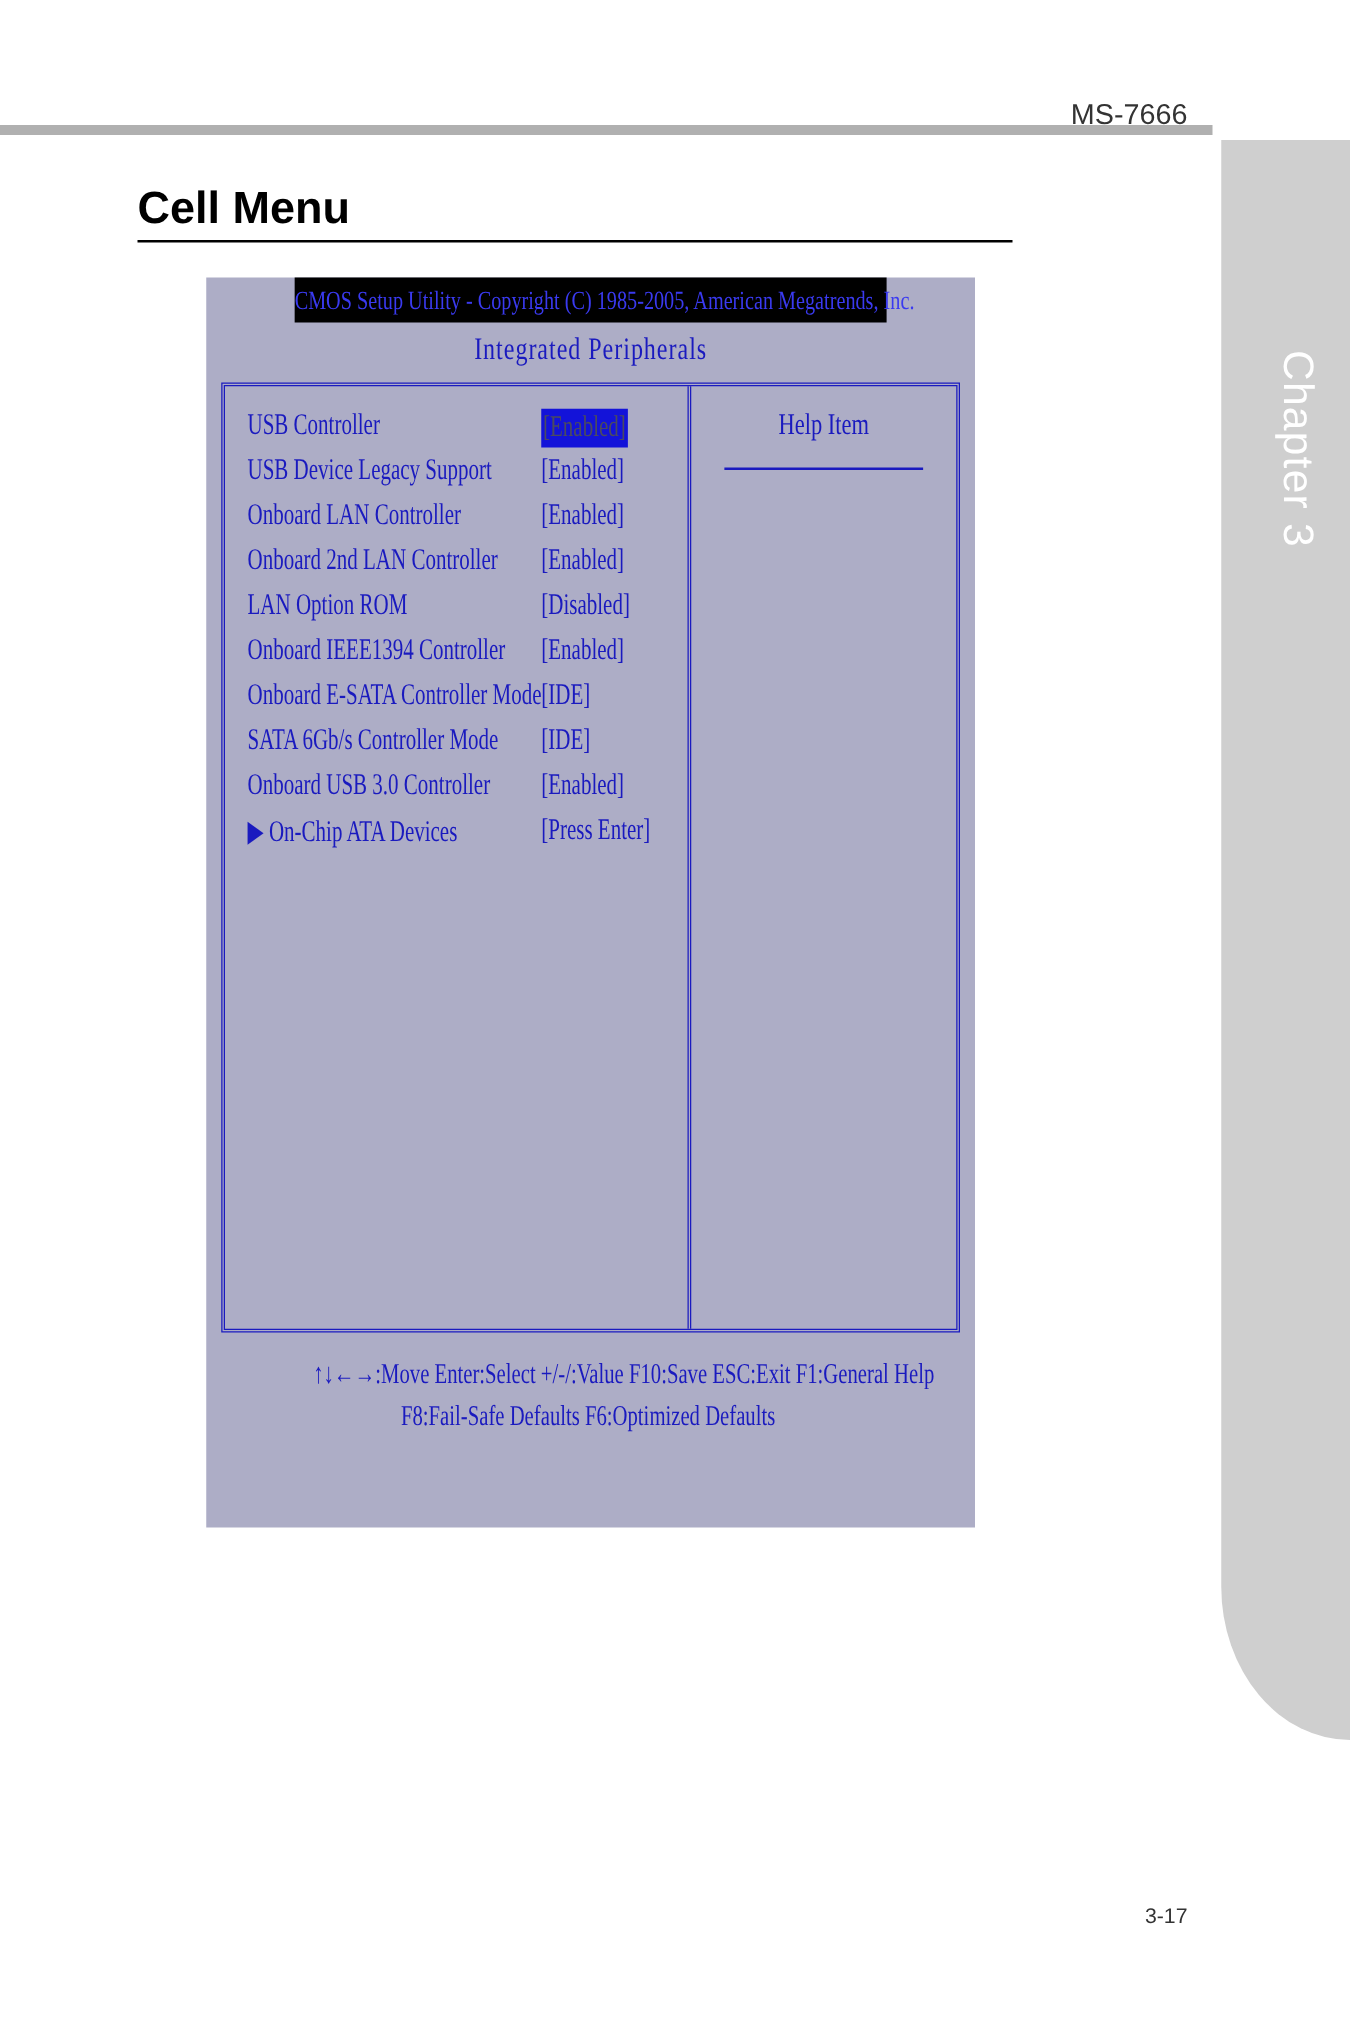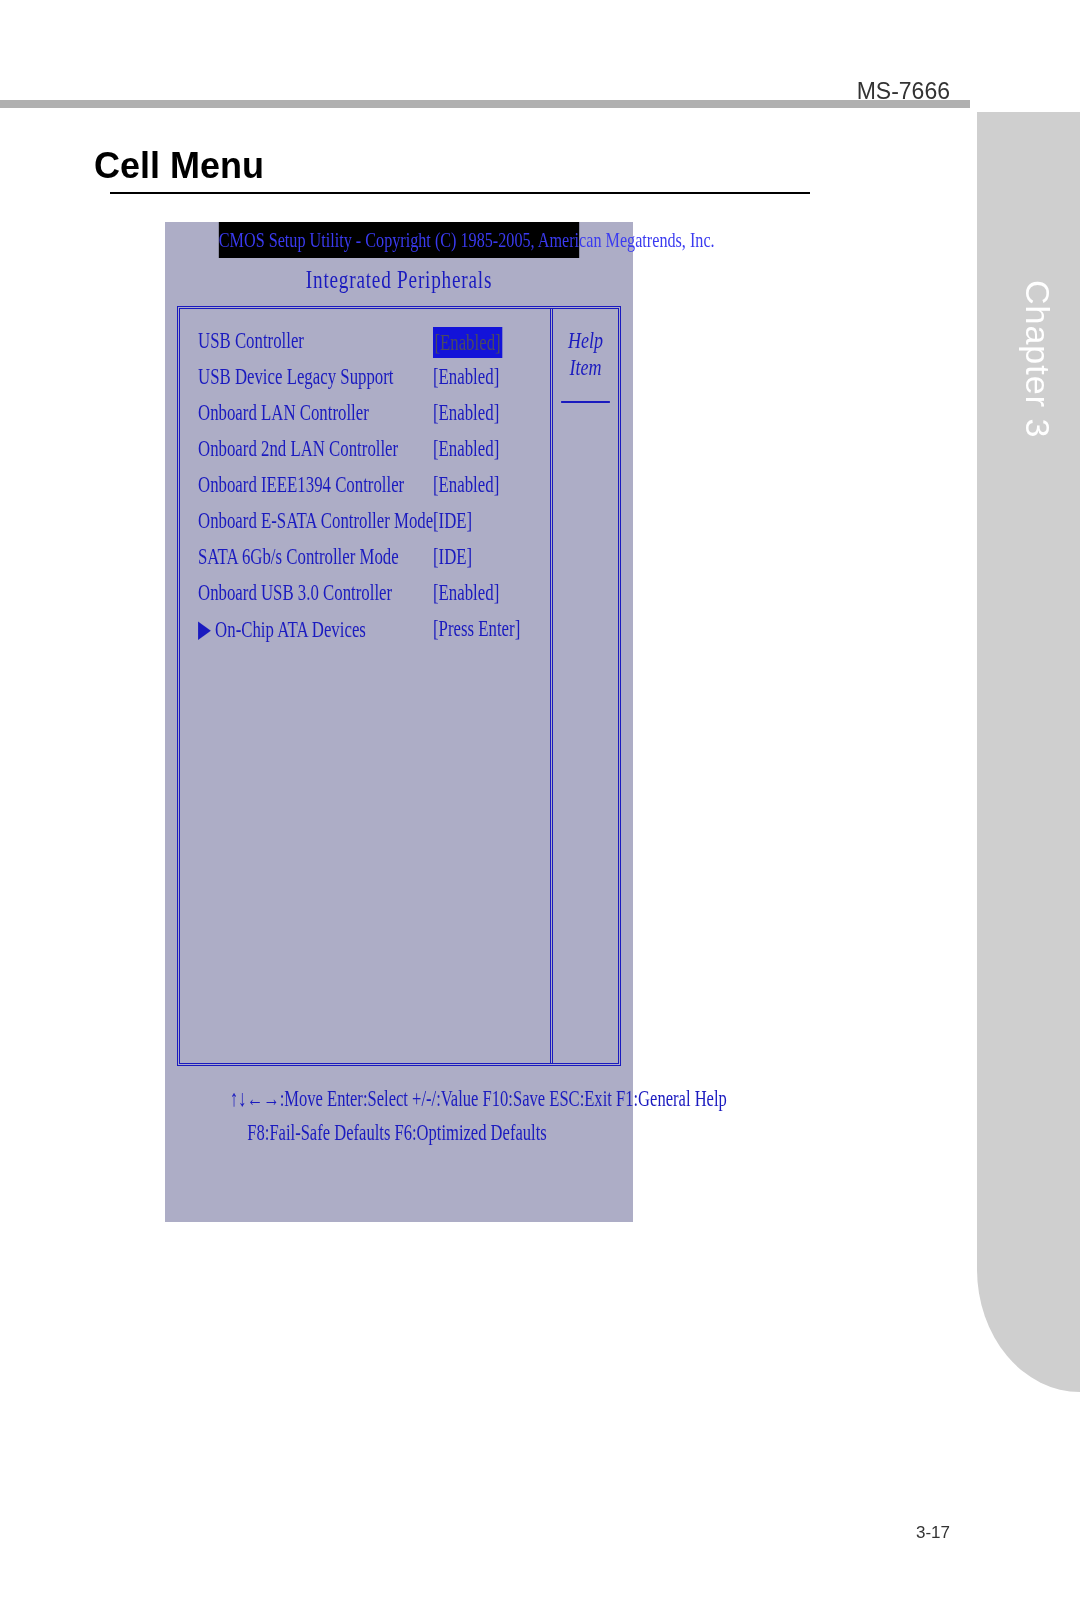--- a/index.html
+++ b/index.html
@@ -48,39 +48,39 @@
   .page-number {
     position: absolute;
     bottom: 76px;
     right: 130px;
     font-size: 17px;
     color: #333;
   }
   .section-title {
     position: absolute;
     top: 145px;
-    left: 94px;
+    left: 110px;
     font-size: 36px;
     font-weight: bold;
     color: #000;
   }
   .section-underline {
     position: absolute;
     top: 192px;
     left: 110px;
     width: 700px;
     height: 1.5px;
     background: #000;
   }
   
   .bios-box {
     position: absolute;
     left: 165px;
     top: 222px;
-    width: 468px;
+    width: 615px;
     height: 1000px;
     background: #ADADC6;
     font-family: "Times New Roman", serif;
   }
   .bios-topbar {
     width: 100%;
     height: 36px;
     background: #000;
     color: #3a3af0;
     font-size: 21px;
@@ -106,21 +106,20 @@
     display: flex;
     background: #ADADC6;
   }
   .bios-left {
     width: 370px;
     padding: 18px 5px 10px 18px;
   }
   .bios-right {
     flex: 1;
     border-left: 3px double #1a1abf;
-    font-style: italic;
   }
   .setting-row {
     display: flex;
     height: 36px;
     align-items: flex-start;
   }
   .setting-label {
     color: #1a1abf;
     font-size: 24px;
     width: 235px;
@@ -209,20 +208,24 @@
         <span class="setting-label">USB Device Legacy Support</span>
         <span class="setting-value">[Enabled]</span>
       </div>
       <div class="setting-row">
         <span class="setting-label">Onboard LAN Controller</span>
         <span class="setting-value">[Enabled]</span>
       </div>
       <div class="setting-row">
         <span class="setting-label">Onboard 2nd LAN Controller</span>
         <span class="setting-value">[Enabled]</span>
+      </div>
+      <div class="setting-row">
+        <span class="setting-label">LAN Option ROM</span>
+        <span class="setting-value">[Disabled]</span>
       </div>
       <div class="setting-row">
         <span class="setting-label">Onboard IEEE1394 Controller</span>
         <span class="setting-value">[Enabled]</span>
       </div>
       <div class="setting-row">
         <span class="setting-label">Onboard E-SATA Controller Mode</span>
         <span class="setting-value">[IDE]</span>
       </div>
       <div class="setting-row">

